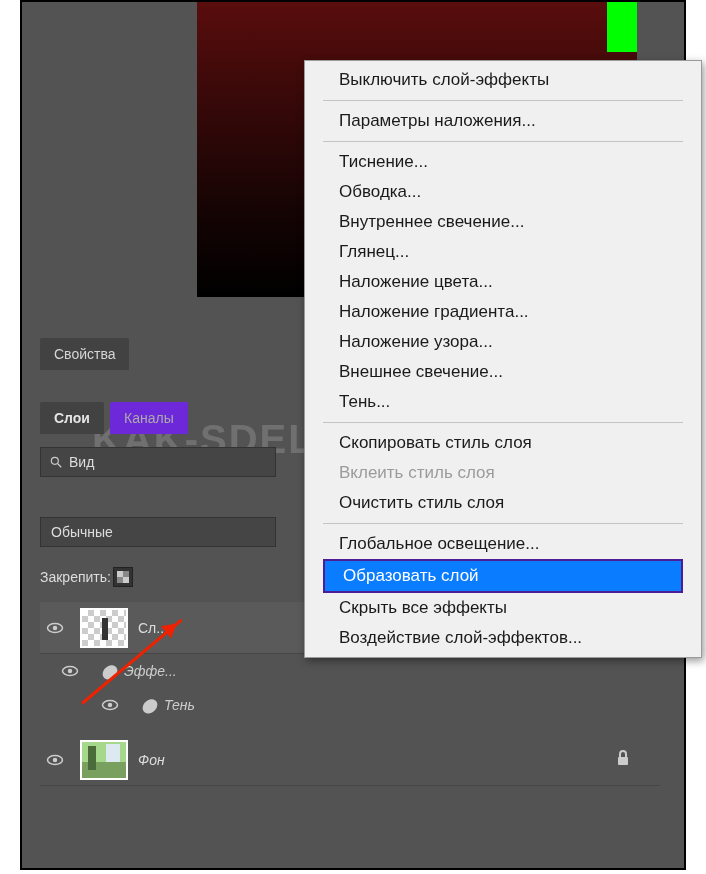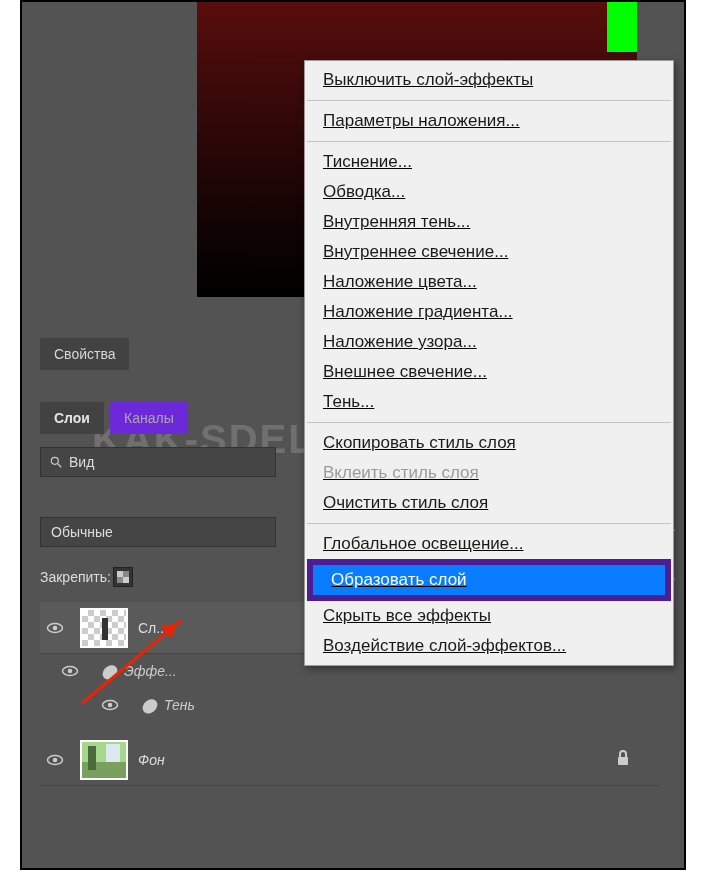--- a/index.html
+++ b/index.html
@@ -67,31 +67,30 @@
   }
   .toggleDot .d1 { width: 12px; height: 12px; border-radius: 50%; background: #ddd; }
   .toggleDot .d2 { width: 12px; height: 12px; border-radius: 50%; border: 2px solid #ddd; }
   .menuIcon { position:absolute; right: 6px; width: 24px; height: 24px; display:flex; flex-direction:column; justify-content:center; gap:3px; padding:4px;}
   .menuIcon span{height:2px; background:#aaa;}
   .dropChevron { position:absolute; right: 6px; top: 518px; color:#bbb; font-size:14px;}
   .dropChevron2 { position:absolute; right: 6px; top: 567px; color:#bbb; font-size:14px;}
 
   
   .ctxMenu {
-    position: absolute; left: 282px; top: 58px; width: 370px;
+    position: absolute; left: 282px; top: 58px; width: 398px;
     background: #f0f0f0; border: 1px solid #9a9a9a; box-shadow: 2px 3px 8px rgba(0,0,0,0.4);
-    padding: 4px 0;
-    text-decoration: underline;
+    padding: 4px 16px;
   }
   .ctxItem {
     padding: 5px 18px; font-size: 17px; color: #1a1a1a; cursor: default;
   }
   .ctxItem.disabled { color: #9b9b9b; }
   .ctxItem.hl {
-    background: #0a7cff; color: #fff; border: 6px solid #4c1d95; margin: 0 2px;
+    background: #0a7cff; color: #fff; border: 2px solid #4c1d95; margin: 0 2px;
   }
   .ctxSep { height: 1px; background: #c4c4c4; margin: 5px 2px; }
 
   .arrow {
     position: absolute; left: 60px; top: 700px; width: 130px; height: 3px;
     background: #e20; transform: rotate(-40deg); transform-origin: left center;
   }
   .arrow::after {
     content: ""; position: absolute; right: -2px; top: -7px;
     border: 8px solid transparent; border-left: 14px solid #e20;
@@ -205,22 +204,22 @@
 
   <div class="arrow"></div>
 
   <div class="ctxMenu">
     <div class="ctxItem">Выключить слой-эффекты</div>
     <div class="ctxSep"></div>
     <div class="ctxItem">Параметры наложения...</div>
     <div class="ctxSep"></div>
     <div class="ctxItem">Тиснение...</div>
     <div class="ctxItem">Обводка...</div>
-    <div class="ctxItem">Внутренняя тень...</div>
     <div class="ctxItem">Внутреннее свечение...</div>
+    <div class="ctxItem">Глянец...</div>
     <div class="ctxItem">Наложение цвета...</div>
     <div class="ctxItem">Наложение градиента...</div>
     <div class="ctxItem">Наложение узора...</div>
     <div class="ctxItem">Внешнее свечение...</div>
     <div class="ctxItem">Тень...</div>
     <div class="ctxSep"></div>
     <div class="ctxItem">Скопировать стиль слоя</div>
     <div class="ctxItem disabled">Вклеить стиль слоя</div>
     <div class="ctxItem">Очистить стиль слоя</div>
     <div class="ctxSep"></div>

